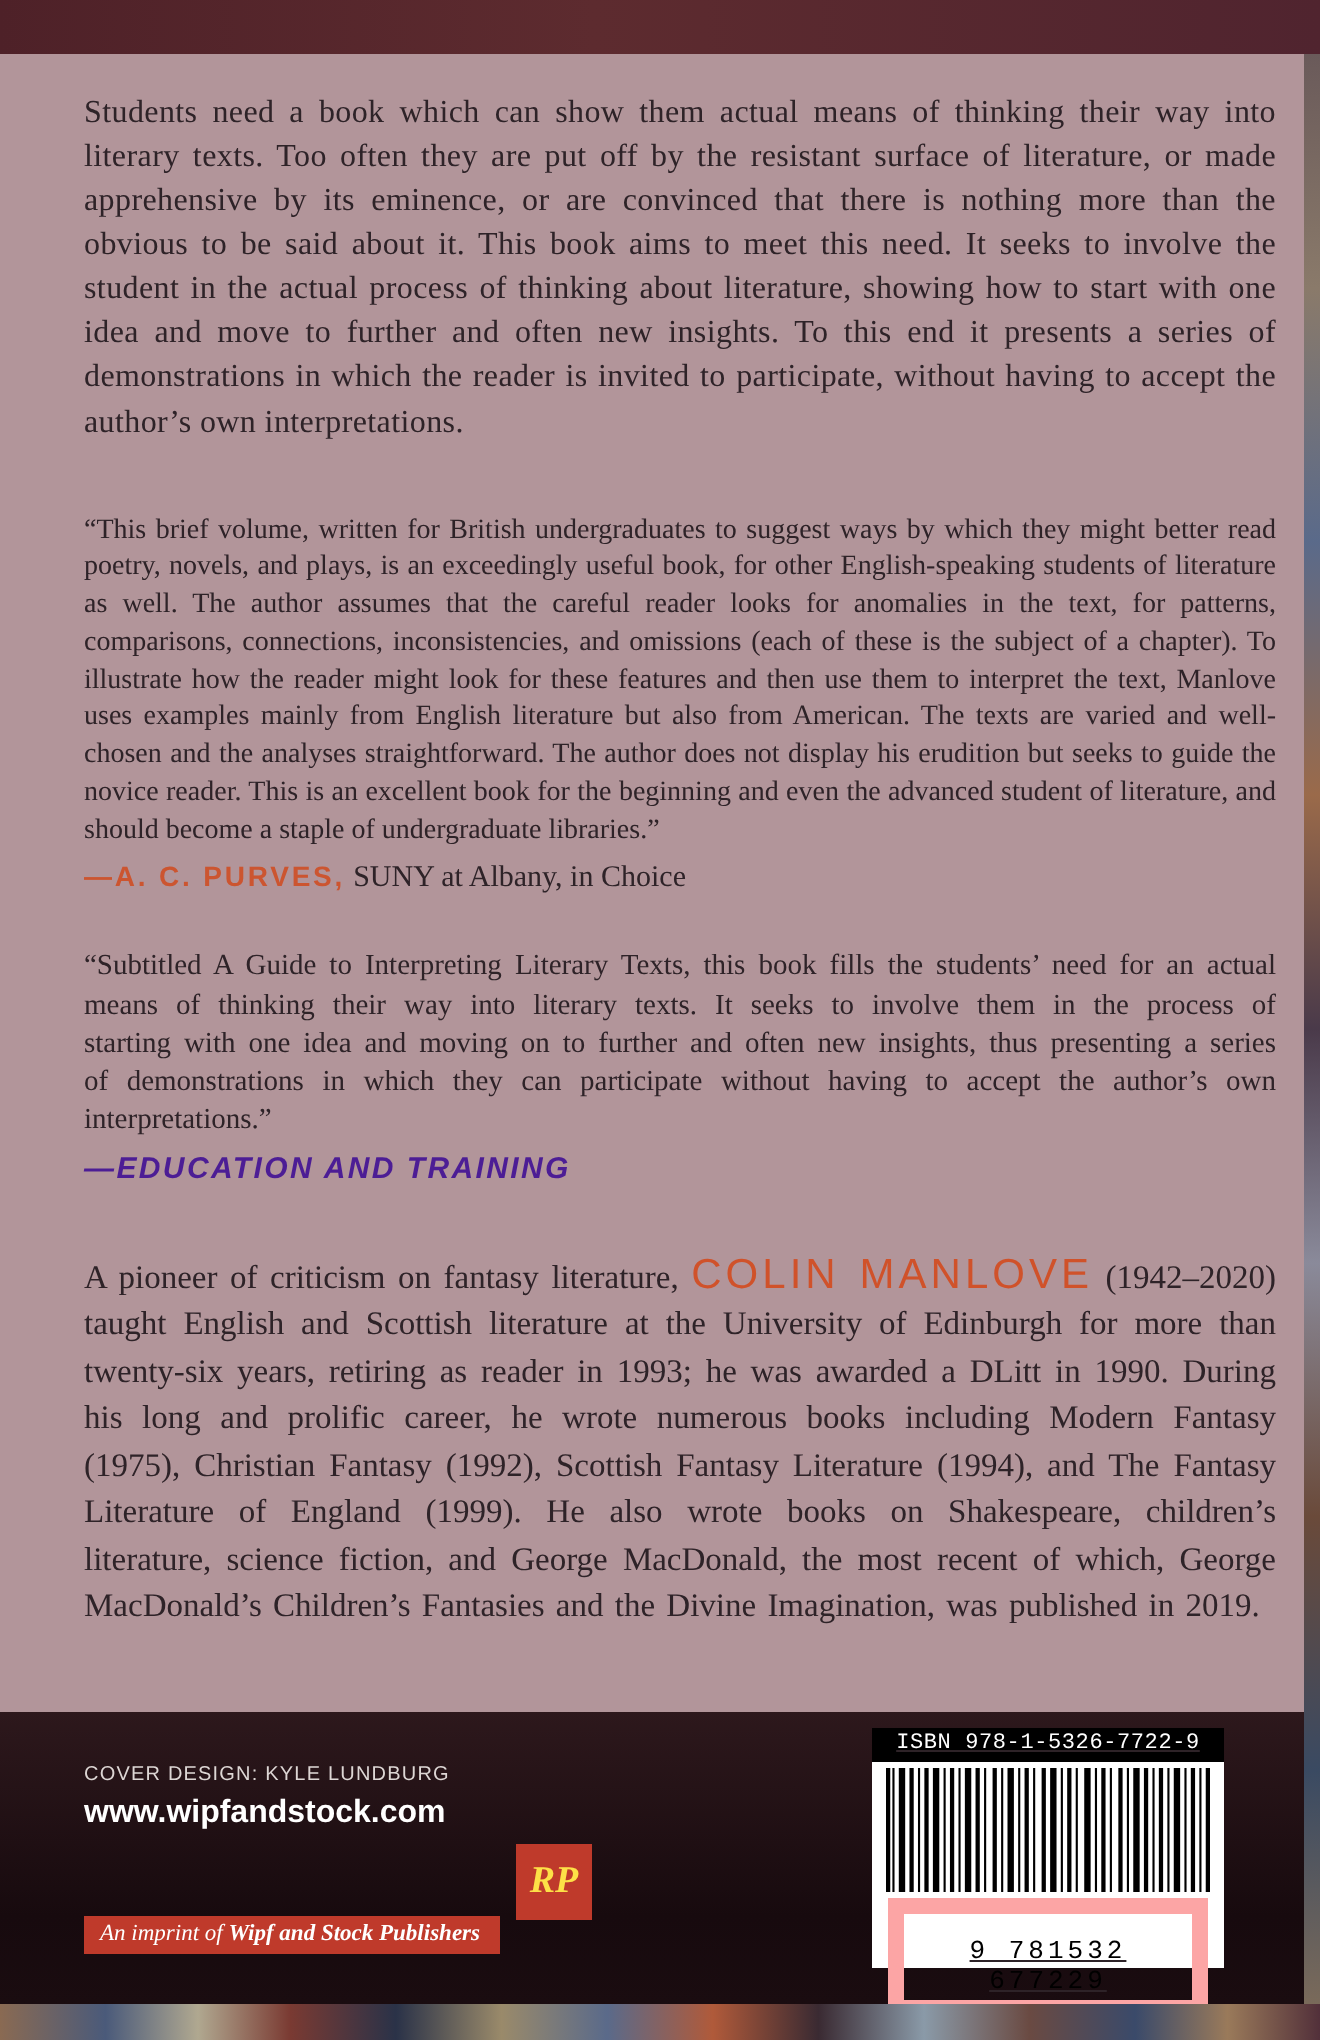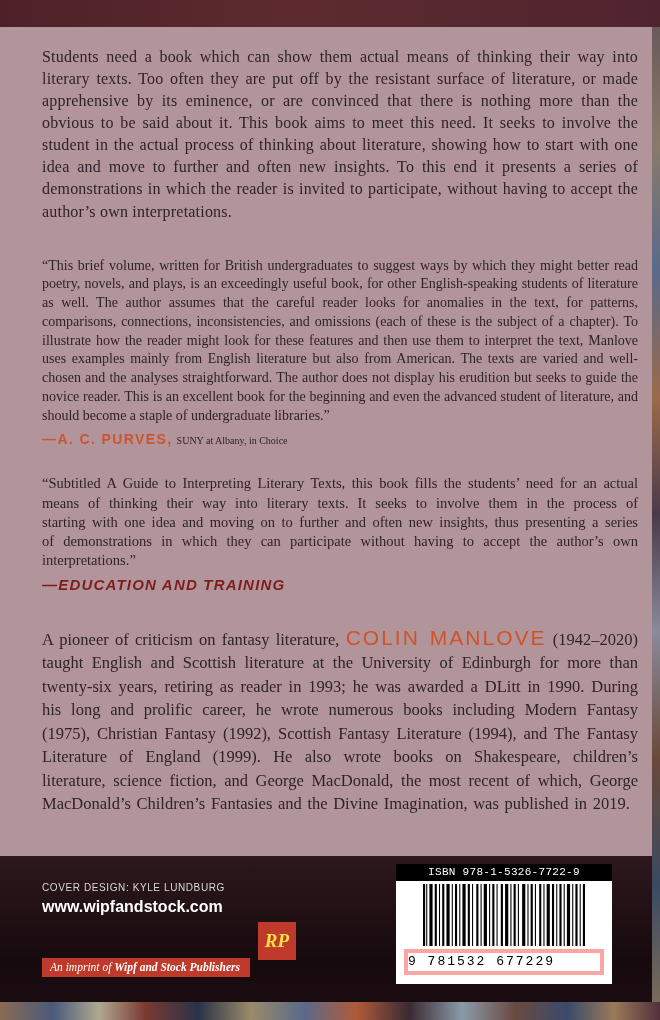--- a/index.html
+++ b/index.html
@@ -22,29 +22,29 @@
     letter-spacing:0.2px;
   }
   .review1-text {
     margin-top:34px; font-size:14px; line-height:1.34; text-align:justify;
   }
   .attr1 { margin-top:5px; }
   .attr-name {
     font-family:"Liberation Sans", sans-serif; font-weight:bold;
     color:#cc5530; font-size:14px; letter-spacing:1.4px;
   }
-  .attr-detail { font-size:10px; }
+  .attr-detail { font-size:15px; }
   .italic { }
   .review2-text {
     margin-top:26px; font-size:14.5px; line-height:1.32;
     text-align:justify; word-spacing:2.5px;
   }
   .attr2 {
     margin-top:6px; font-family:"Liberation Sans", sans-serif;
-    font-weight:bold; font-style:italic; color:#7f1d1d;
+    font-weight:bold; font-style:italic; color:#4c1d95;
     font-size:15px; letter-spacing:1.2px;
   }
   .bio {
     margin-top:34px; font-size:16.5px; line-height:1.42;
     text-align:justify; word-spacing:1.5px;
   }
   .bio-name {
     font-family:"Liberation Sans", sans-serif; font-weight:normal;
     color:#d0522a; font-size:21px; letter-spacing:2px; line-height:1;
   }
@@ -73,33 +73,34 @@
     justify-content:center; font-family:"Liberation Serif", serif;
     font-weight:bold; font-style:italic; font-size:19px;
   }
   .imprint {
     position:absolute; left:42px; top:102px; background:#bf3a2b;
     color:#fff; font-style:italic; font-size:11.5px;
     padding:3px 10px 4px 8px; white-space:nowrap;
   }
   .imprint b { font-weight:bold; }
   .barcode-box {
-    position:absolute; right:48px; top:8px; width:216px; height:120px;
+    position:absolute; right:48px; top:8px; width:176px; height:120px;
     background:#ffffff;
+    text-decoration:underline;
   }
   .isbn-header {
     background:#000; color:#fff; font-family:"Liberation Mono", monospace;
     font-size:11px; text-align:center; padding:2px 0 3px;
     letter-spacing:0.3px;
   }
   .bars { display:block; width:162px; height:62px; margin:3px auto 0; }
   .isbn-digits {
-    margin:3px 8px 0; border:4px solid #fca5a5; 
+    margin:3px 8px 0; border:8px solid #fca5a5; text-align:center;
     font-family:"Liberation Mono", monospace; font-size:13px;
-    padding:1px 0 2px; letter-spacing:2px; color:#000;
+    padding:11px 0 2px; letter-spacing:2px; color:#000;
   }
   .edge-right {
     position:absolute; right:0; top:27px; width:8px; height:975px;
     background:linear-gradient(180deg,
       #6a5a5a 0%, #8a7a6a 12%, #5a6a8a 25%, #9a6a4a 38%, #4a3a4a 50%,
       #8a8a9a 62%, #6a4a3a 75%, #3a4a62 88%, #7a6a5a 100%);
   }
   .edge-bottom {
     position:absolute; left:0; bottom:0; width:100%; height:18px;
     background:linear-gradient(90deg,

